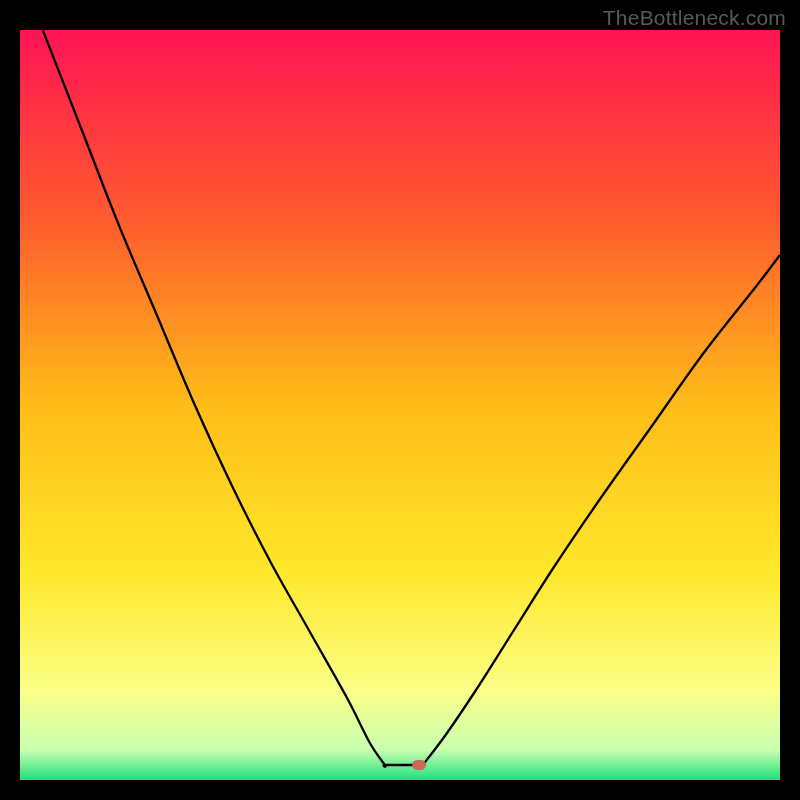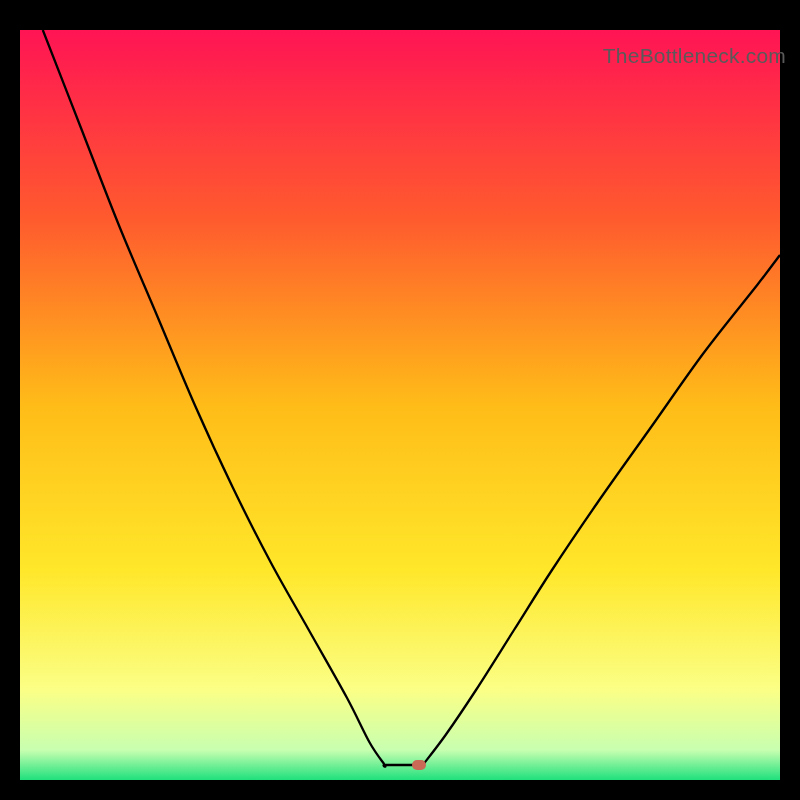--- a/index.html
+++ b/index.html
@@ -13,21 +13,20 @@
   }
   .watermark {
     position: absolute;
     top: 6px;
     right: 14px;
     color: #5a5a5a;
     font-size: 21px;
     font-weight: 500;
     letter-spacing: 0.2px;
     z-index: 5;
-    margin-top: 38px;
   }
   .plot-area {
     position: absolute;
     left: 20px;
     top: 30px;
     width: 760px;
     height: 750px;
   }
   svg { display: block; }
 </style>

